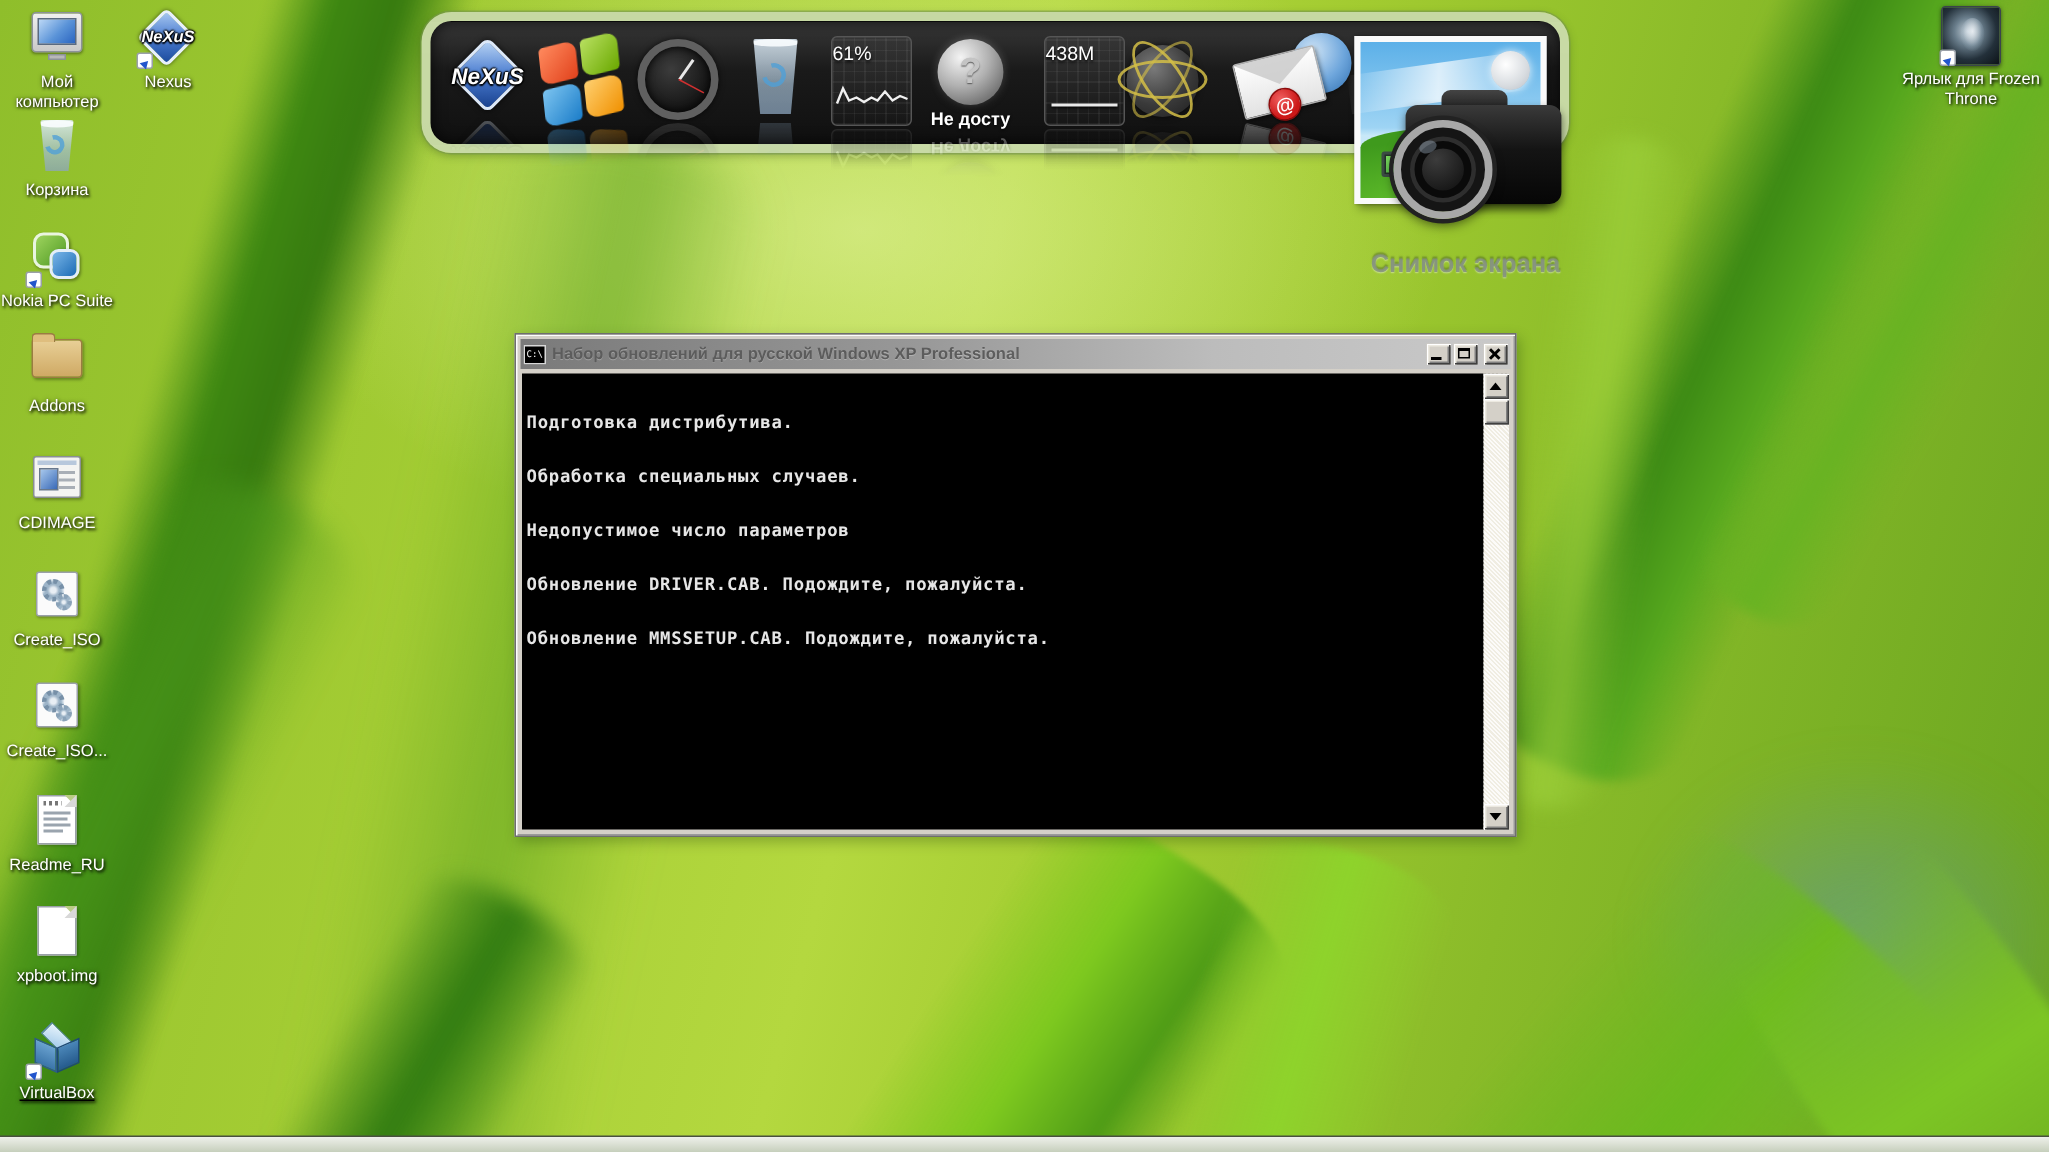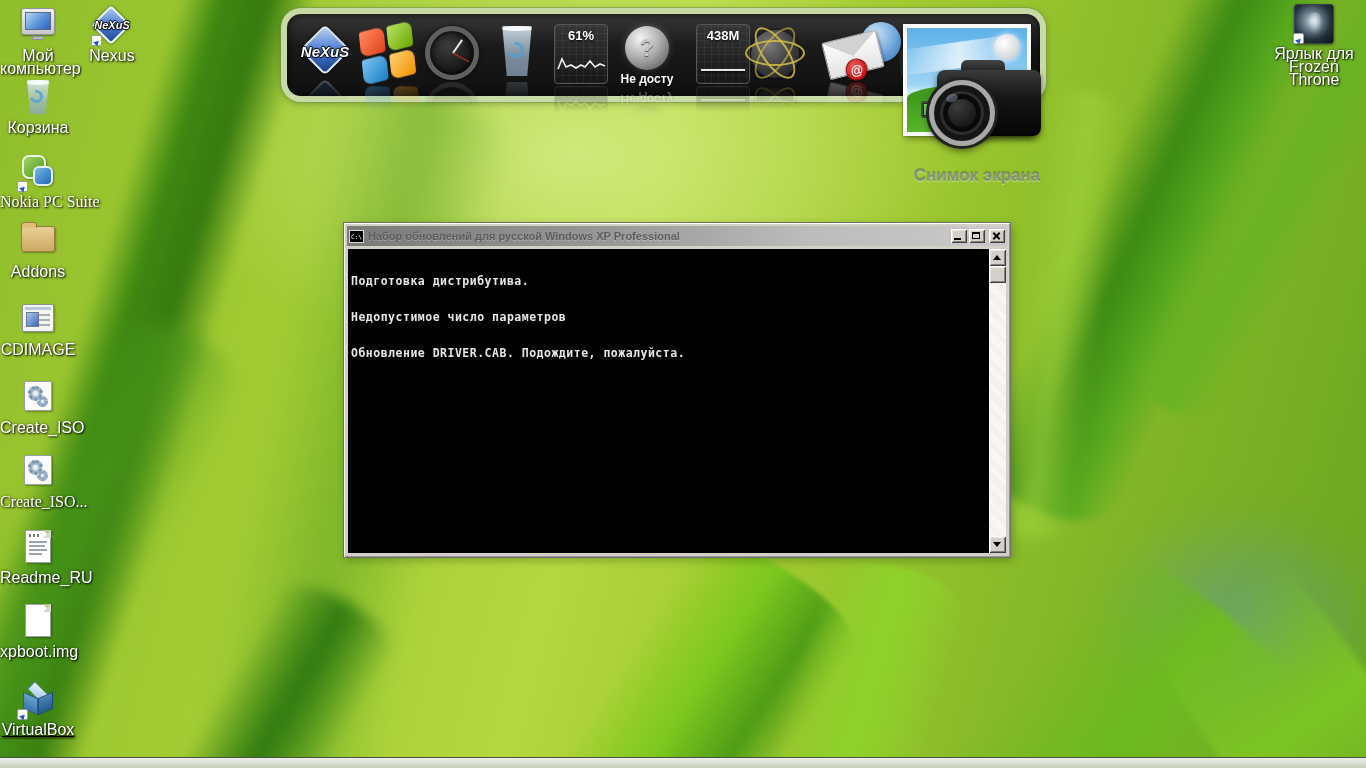--- a/index.html
+++ b/index.html
@@ -38,23 +38,23 @@
   .b12 { left:1020px; top:90px; width:80px; height:450px; transform:rotate(8deg);
         background:linear-gradient(90deg, rgba(158,210,59,0), rgba(158,210,59,.7) 50%, rgba(158,210,59,0)); filter:blur(6px); }
 
   
   .taskbar-strip { position:absolute; left:0; bottom:0; width:1366px; height:11px;
     background:linear-gradient(#eef0ea, #c6cfbc); border-top:1px solid #49503f; }
 
   
   .dt-icon { position:absolute; width:76px; text-align:center; cursor:default; }
   .dt-icon .art { position:relative; width:44px; height:40px; margin:0 auto; }
-  .dt-label { margin-top:3px; font-size:16px; line-height:13px; color:#fff;
+  .dt-label { margin-top:3px; font-size:11px; line-height:13px; color:#fff;
     text-shadow:1px 1px 2px rgba(0,0,0,.95), 0 0 3px rgba(0,0,0,.5); }
-  .nowrap { white-space:nowrap;font-family:Liberation Serif, serif; }
+  .nowrap { white-space:nowrap; }
   .sc-arrow { position:absolute; left:1px; bottom:0; width:11px; height:11px; background:#fff;
     border:1px solid #9aa0a8; border-radius:2px; }
   .sc-arrow:before { content:""; position:absolute; left:2px; top:4px; width:0; height:0;
     border-left:3px solid transparent; border-right:3px solid transparent; border-bottom:5px solid #2255cc;
     transform:rotate(45deg); }
 
   
   .ic-monitor { position:absolute; left:5px; top:2px; width:34px; height:27px; border-radius:3px;
     background:linear-gradient(#f0f0f0,#c9c9c9); border:1px solid #8d9299;
     box-shadow:0 1px 2px rgba(0,0,0,.4); }
@@ -165,22 +165,22 @@
 
   
   .meter { width:54px; height:60px; border-radius:4px; border:1px solid #565656;
     background:
       repeating-linear-gradient(0deg, rgba(255,255,255,.05) 0 1px, transparent 1px 7px),
       repeating-linear-gradient(90deg, rgba(255,255,255,.05) 0 1px, transparent 1px 7px),
       linear-gradient(#353535,#161616);
     position:relative; }
   .dk-cpu { left:267px; top:10px; }
   .dk-ram { left:409px; top:10px; }
-  .meter .val { position:absolute; top:3px; width:100%; text-align:center; color:#fff;
-    font-size:13px; font-weight:bold; text-shadow:0 1px 2px #000; }
+  .meter .val { position:absolute; top:3px; width:100%; text-align:left; color:#fff;
+    font-size:13px; font-weight:normal; text-shadow:0 1px 2px #000; }
   .meter svg { position:absolute; left:2px; bottom:8px; }
   .ram-line { position:absolute; left:4px; bottom:12px; width:44px; height:2px; background:#e8e8e8; box-shadow:0 1px 2px #000; }
 
   
   .dk-weather { left:330px; top:12px; width:60px; height:66px; }
   .sphere { position:absolute; left:8px; top:0; width:44px; height:44px; border-radius:50%;
     background:radial-gradient(circle at 35% 28%, #f4f4f4, #b0b0b0 45%, #787878 75%, #5c5c5c);
     box-shadow:0 0 6px rgba(255,255,255,.25), 0 2px 4px rgba(0,0,0,.6); }
   .qmark { position:absolute; width:100%; text-align:center; top:8px; font-size:24px; font-weight:bold;
     color:#c4c4c4; text-shadow:0 1px 1px #555; }
@@ -522,22 +522,24 @@
         </div>
       <div class="tbtn close">
           <span class="glyph-x1"></span>
           <span class="glyph-x2"></span>
         </div>
     </div>
   </div>
   <div class="client">
     <div class="console-lines">
       <div>Подготовка дистрибутива.</div>
+      <div>Обработка специальных случаев.</div>
       <div>Недопустимое число параметров</div>
       <div>Обновление DRIVER.CAB. Подождите, пожалуйста.</div>
+      <div>Обновление MMSSETUP.CAB. Подождите, пожалуйста.</div>
       
       
       
       
       
       
       
       
       
       

